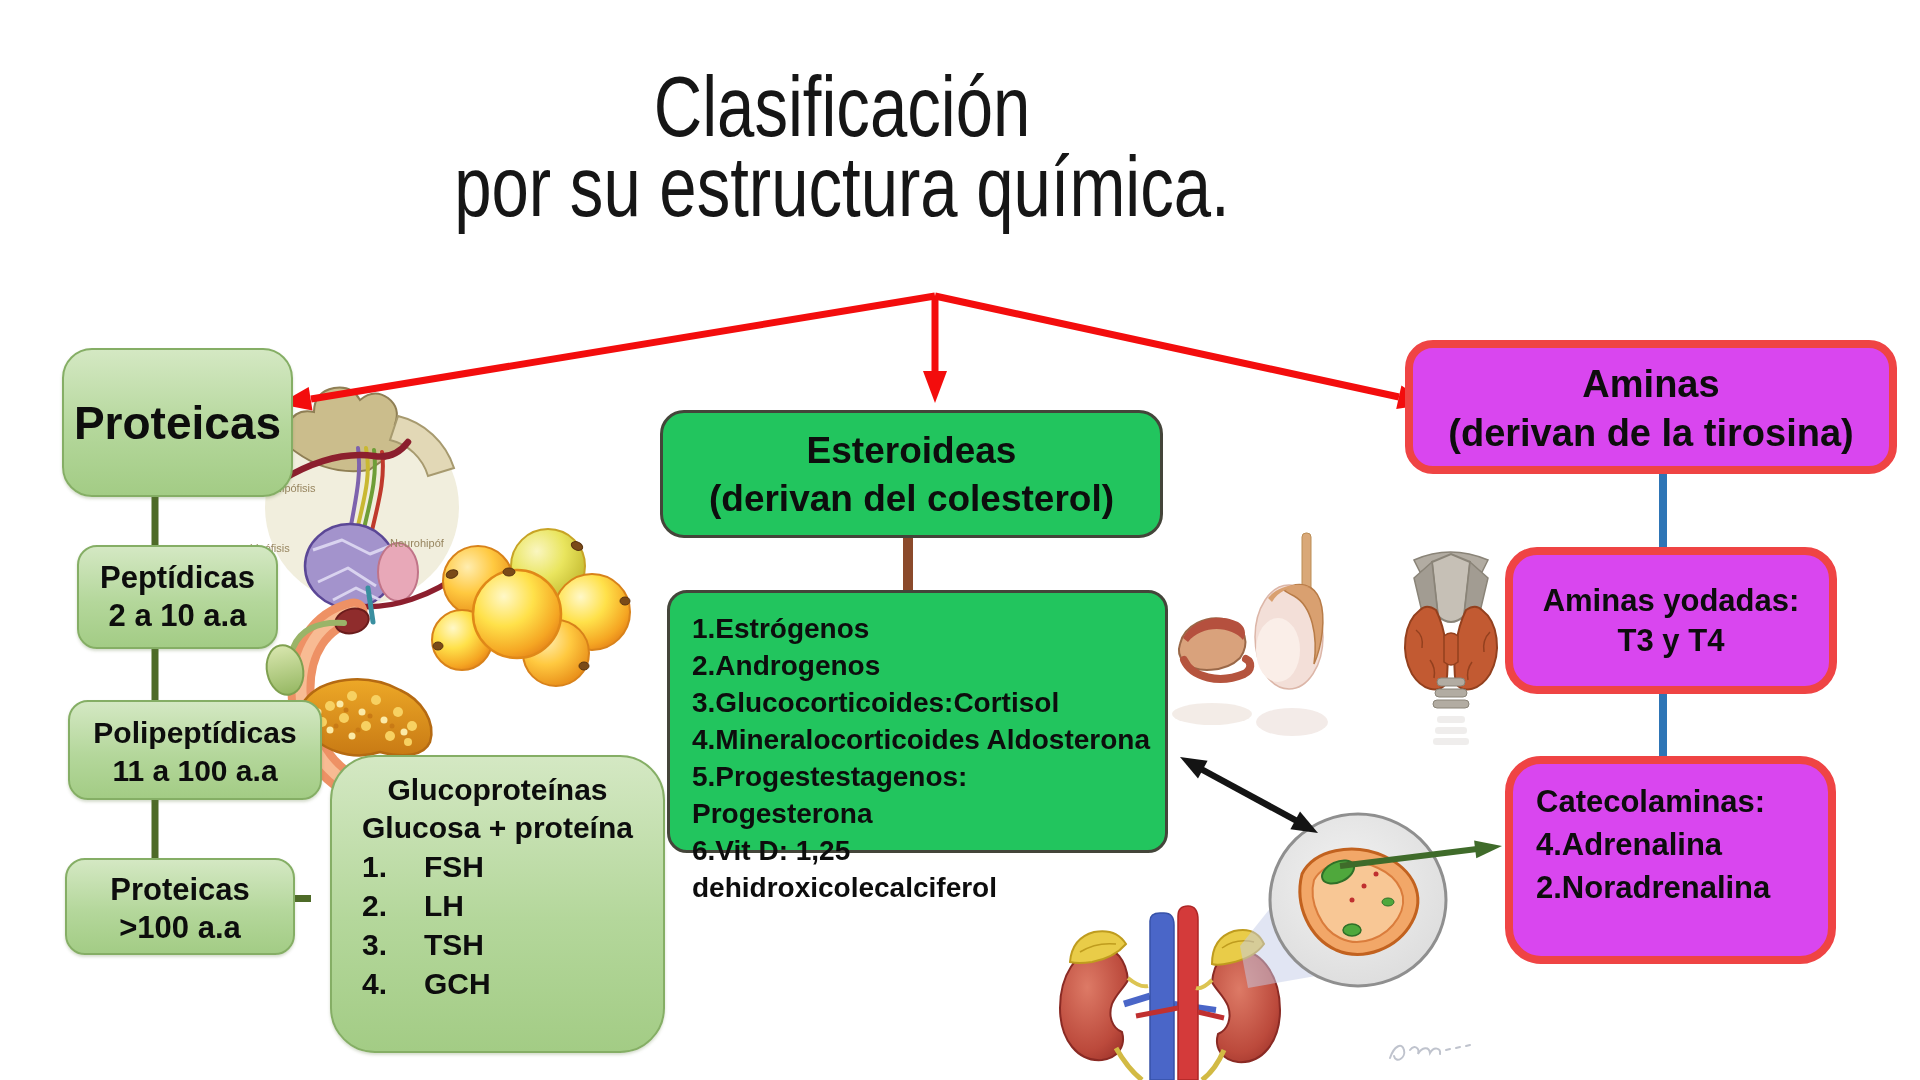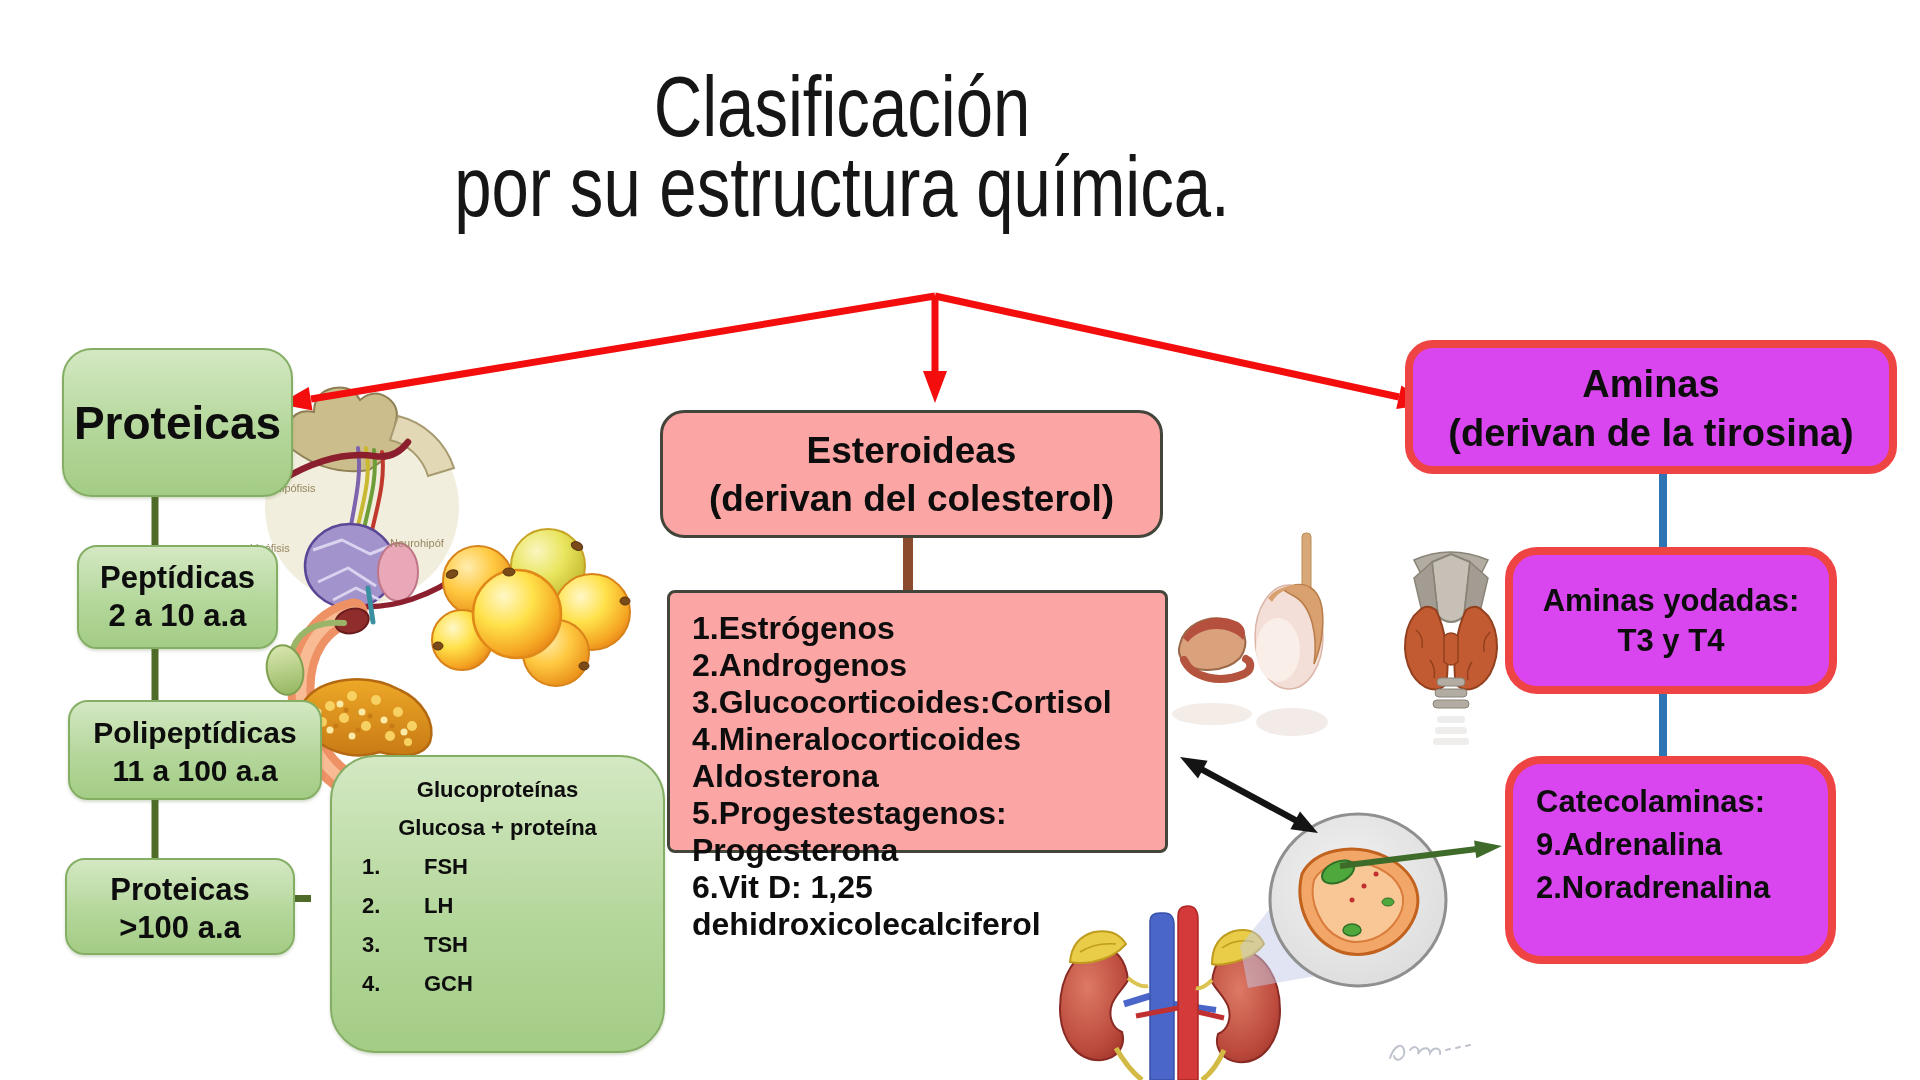--- a/index.html
+++ b/index.html
@@ -5,33 +5,33 @@
   html,body{margin:0;padding:0;}
   body{width:1920px;height:1080px;background:#ffffff;overflow:hidden;position:relative;
        font-family:"Liberation Sans",sans-serif;color:#0d0d0d;}
   #art{position:absolute;left:0;top:0;z-index:1;}
   .title{position:absolute;left:162px;top:66px;width:1360px;text-align:center;z-index:2;
          font-size:86px;line-height:80px;font-weight:400;color:#161616;
          transform:scaleX(0.78);transform-origin:50% 0;}
   .box{position:absolute;box-sizing:border-box;z-index:2;font-weight:700;}
   .green{background:linear-gradient(180deg,#d4e8c3 0%,#b4d79b 55%,#a3cc85 100%);
          border:2px solid #85ae65;box-shadow:0 2px 3px rgba(90,120,60,.25);margin-left:20px;}
-  .yellow{background:#fca5a5;border:3px solid #44453a;}
+  .yellow{background:#22c55e;border:3px solid #44453a;}
   .salmon{background:#d946ef;border:8px solid #ef4444;}
   .center-text{display:flex;flex-direction:column;align-items:center;justify-content:center;text-align:center;}
   #box-proteicas{left:42px;top:348px;width:231px;height:149px;border-radius:30px;font-size:46px;}
   #box-peptidicas{left:57px;top:545px;width:201px;height:104px;border-radius:20px;font-size:31px;line-height:38px;padding-top:12px;text-align:center;}
   #box-polipeptidicas{left:48px;top:700px;width:254px;height:100px;border-radius:20px;font-size:30px;line-height:38px;padding-top:12px;text-align:center;}
   #box-proteicas100{left:45px;top:858px;width:230px;height:97px;border-radius:20px;font-size:31px;line-height:38px;padding-top:11px;text-align:center;}
-  #box-gluco{left:310px;top:755px;width:335px;height:298px;border-radius:45px;font-size:22px;padding-top:14px;}
+  #box-gluco{left:310px;top:755px;width:335px;height:298px;border-radius:45px;font-size:30px;padding-top:14px;}
   #box-gluco .ghead{text-align:center;line-height:38px;}
   #box-gluco .grow{display:flex;line-height:39px;padding-left:30px;}
   #box-gluco .gnum{width:62px;}
   #box-esteroideas{left:660px;top:410px;width:503px;height:128px;border-radius:24px;font-size:37px;line-height:48px;padding-top:14px;text-align:center;}
-  #box-esteroideas-list{left:667px;top:590px;width:501px;height:263px;border-radius:8px;font-size:32px;line-height:37px;padding:17px 10px 0 22px;}
+  #box-esteroideas-list{left:667px;top:590px;width:501px;height:263px;border-radius:20px;font-size:28px;line-height:37px;padding:17px 10px 0 22px;}
   #box-aminas{left:1405px;top:340px;width:492px;height:134px;border-radius:28px;font-size:38px;line-height:49px;padding-top:12px;text-align:center;}
   #box-yodadas{left:1505px;top:547px;width:332px;height:147px;border-radius:32px;font-size:31px;line-height:40px;padding-top:26px;text-align:center;}
   #box-catecolaminas{left:1505px;top:756px;width:331px;height:208px;border-radius:36px;font-size:31px;line-height:43px;padding:16px 5px 0 23px;}
 </style>
 </head>
 <body>
 
 <svg id="art" width="1920" height="1080" viewBox="0 0 1920 1080">
   <defs>
     <radialGradient id="gFatY" cx="35%" cy="30%" r="75%">
@@ -310,15 +310,15 @@
 <div class="box salmon" id="box-aminas">
   <div>Aminas</div>
   <div>(derivan de la tirosina)</div>
 </div>
 <div class="box salmon" id="box-yodadas">
   <div>Aminas yodadas:</div>
   <div>T3 y T4</div>
 </div>
 <div class="box salmon" id="box-catecolaminas">
   <div>Catecolaminas:</div>
-  <div>9.Adrenalina</div>
+  <div>4.Adrenalina</div>
   <div>2.Noradrenalina</div>
 </div>
 
 </body></html>

